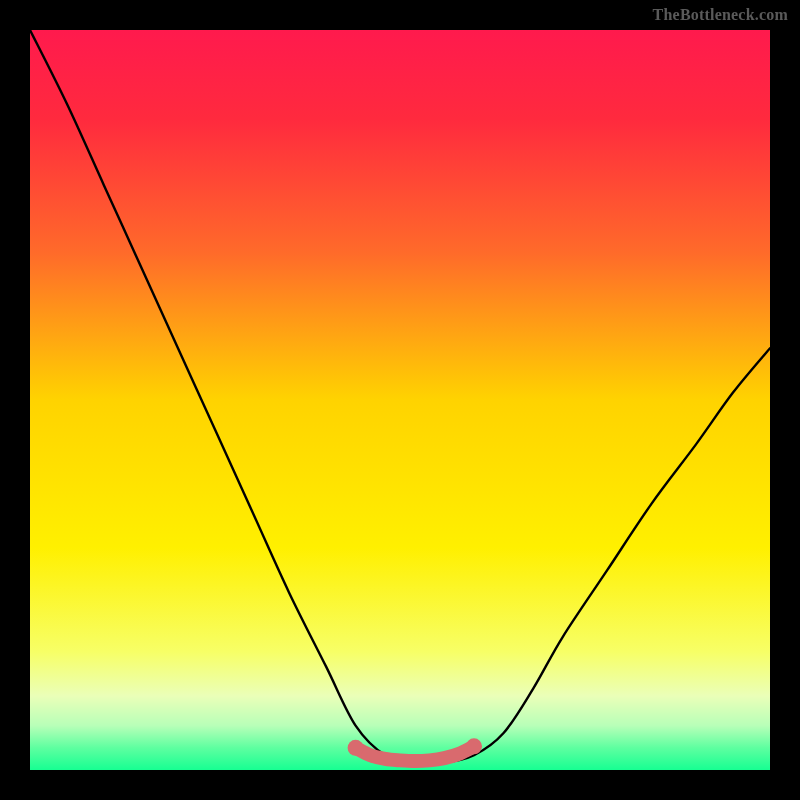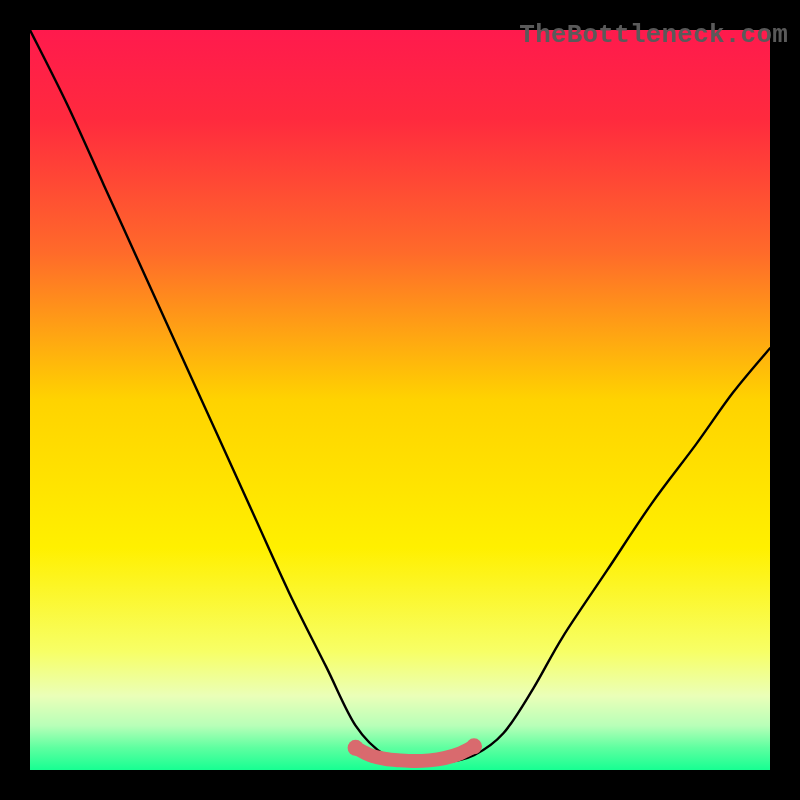--- a/index.html
+++ b/index.html
@@ -11,24 +11,24 @@
     overflow: hidden;
   }
   .frame {
     position: relative;
     width: 800px;
     height: 800px;
     background: #000;
   }
   .watermark {
     position: absolute;
-    top: 20px;
+    top: 6px;
     right: 12px;
-    font-family: Liberation Mono, monospace;
-    font-size: 26px;
+    font-family: Liberation Serif, serif;
+    font-size: 16px;
     font-weight: 600;
     color: #5a5a5a;
     letter-spacing: 0.2px;
     z-index: 10;
     user-select: none;
   }
   .plot-area {
     position: absolute;
     left: 30px;
     top: 30px;

